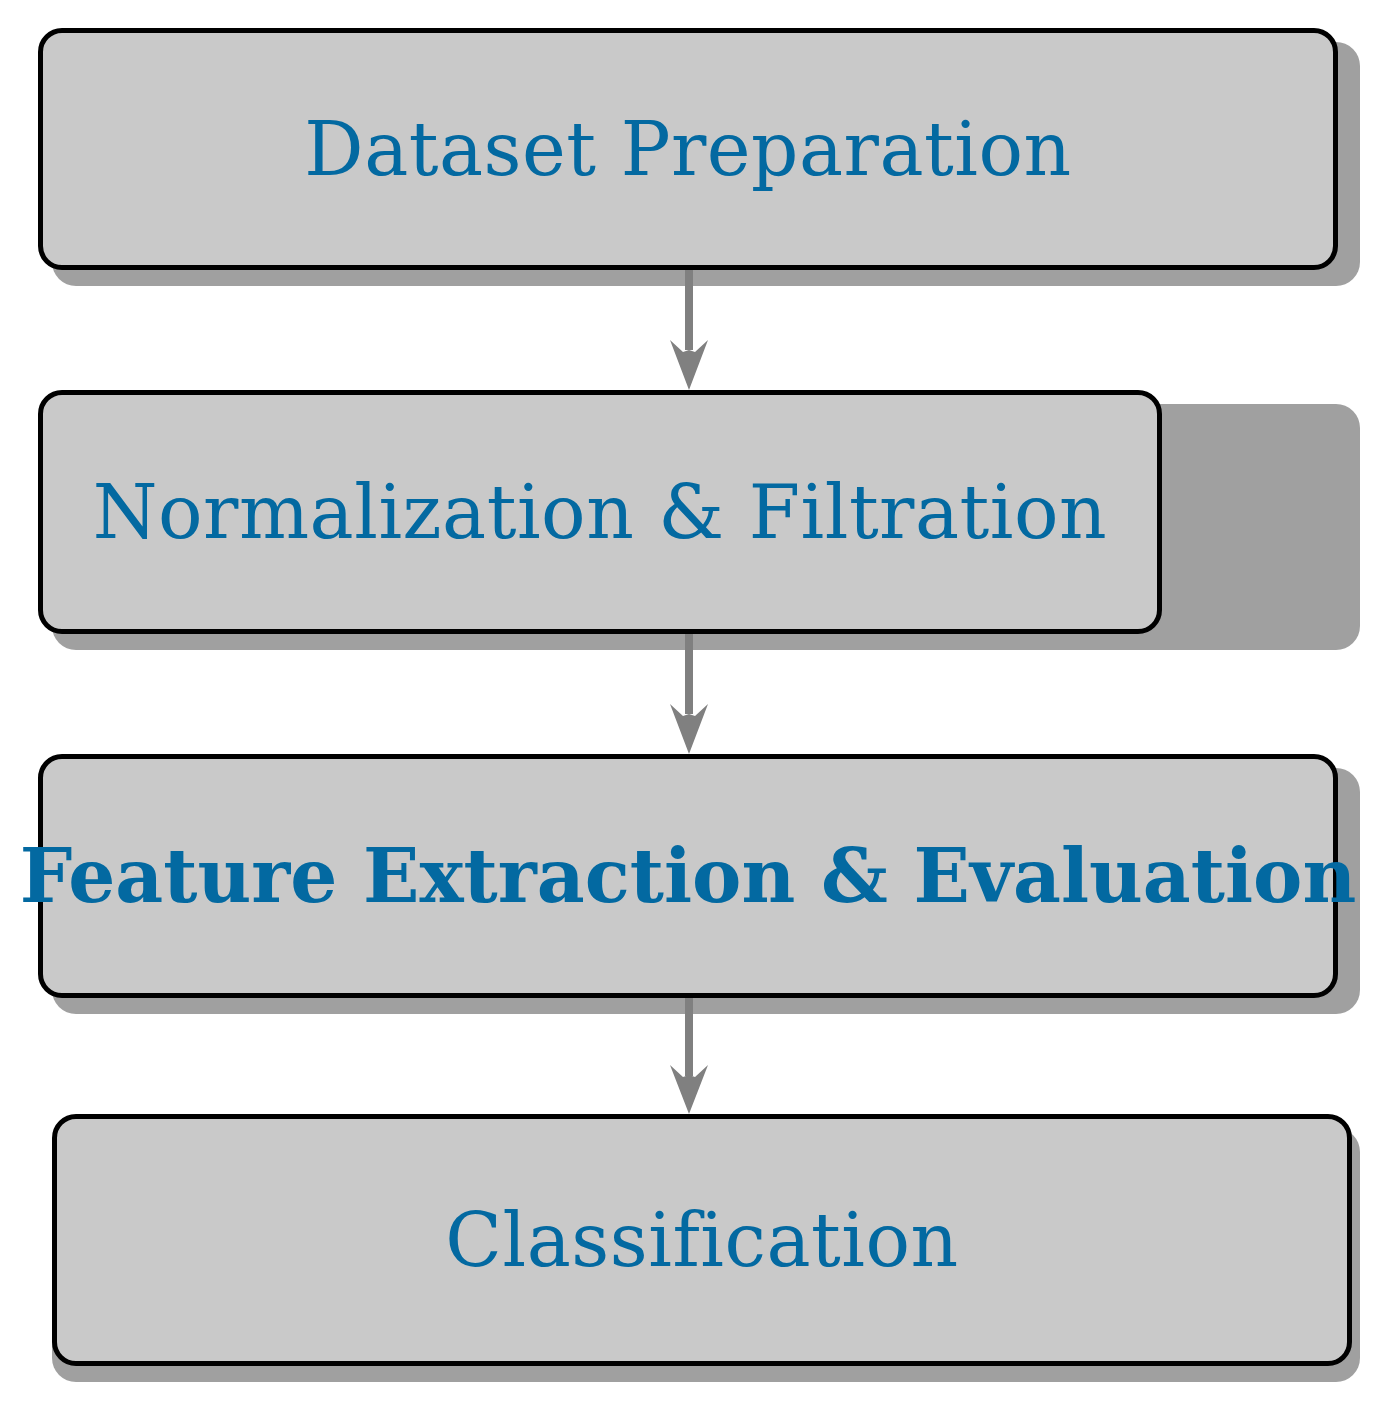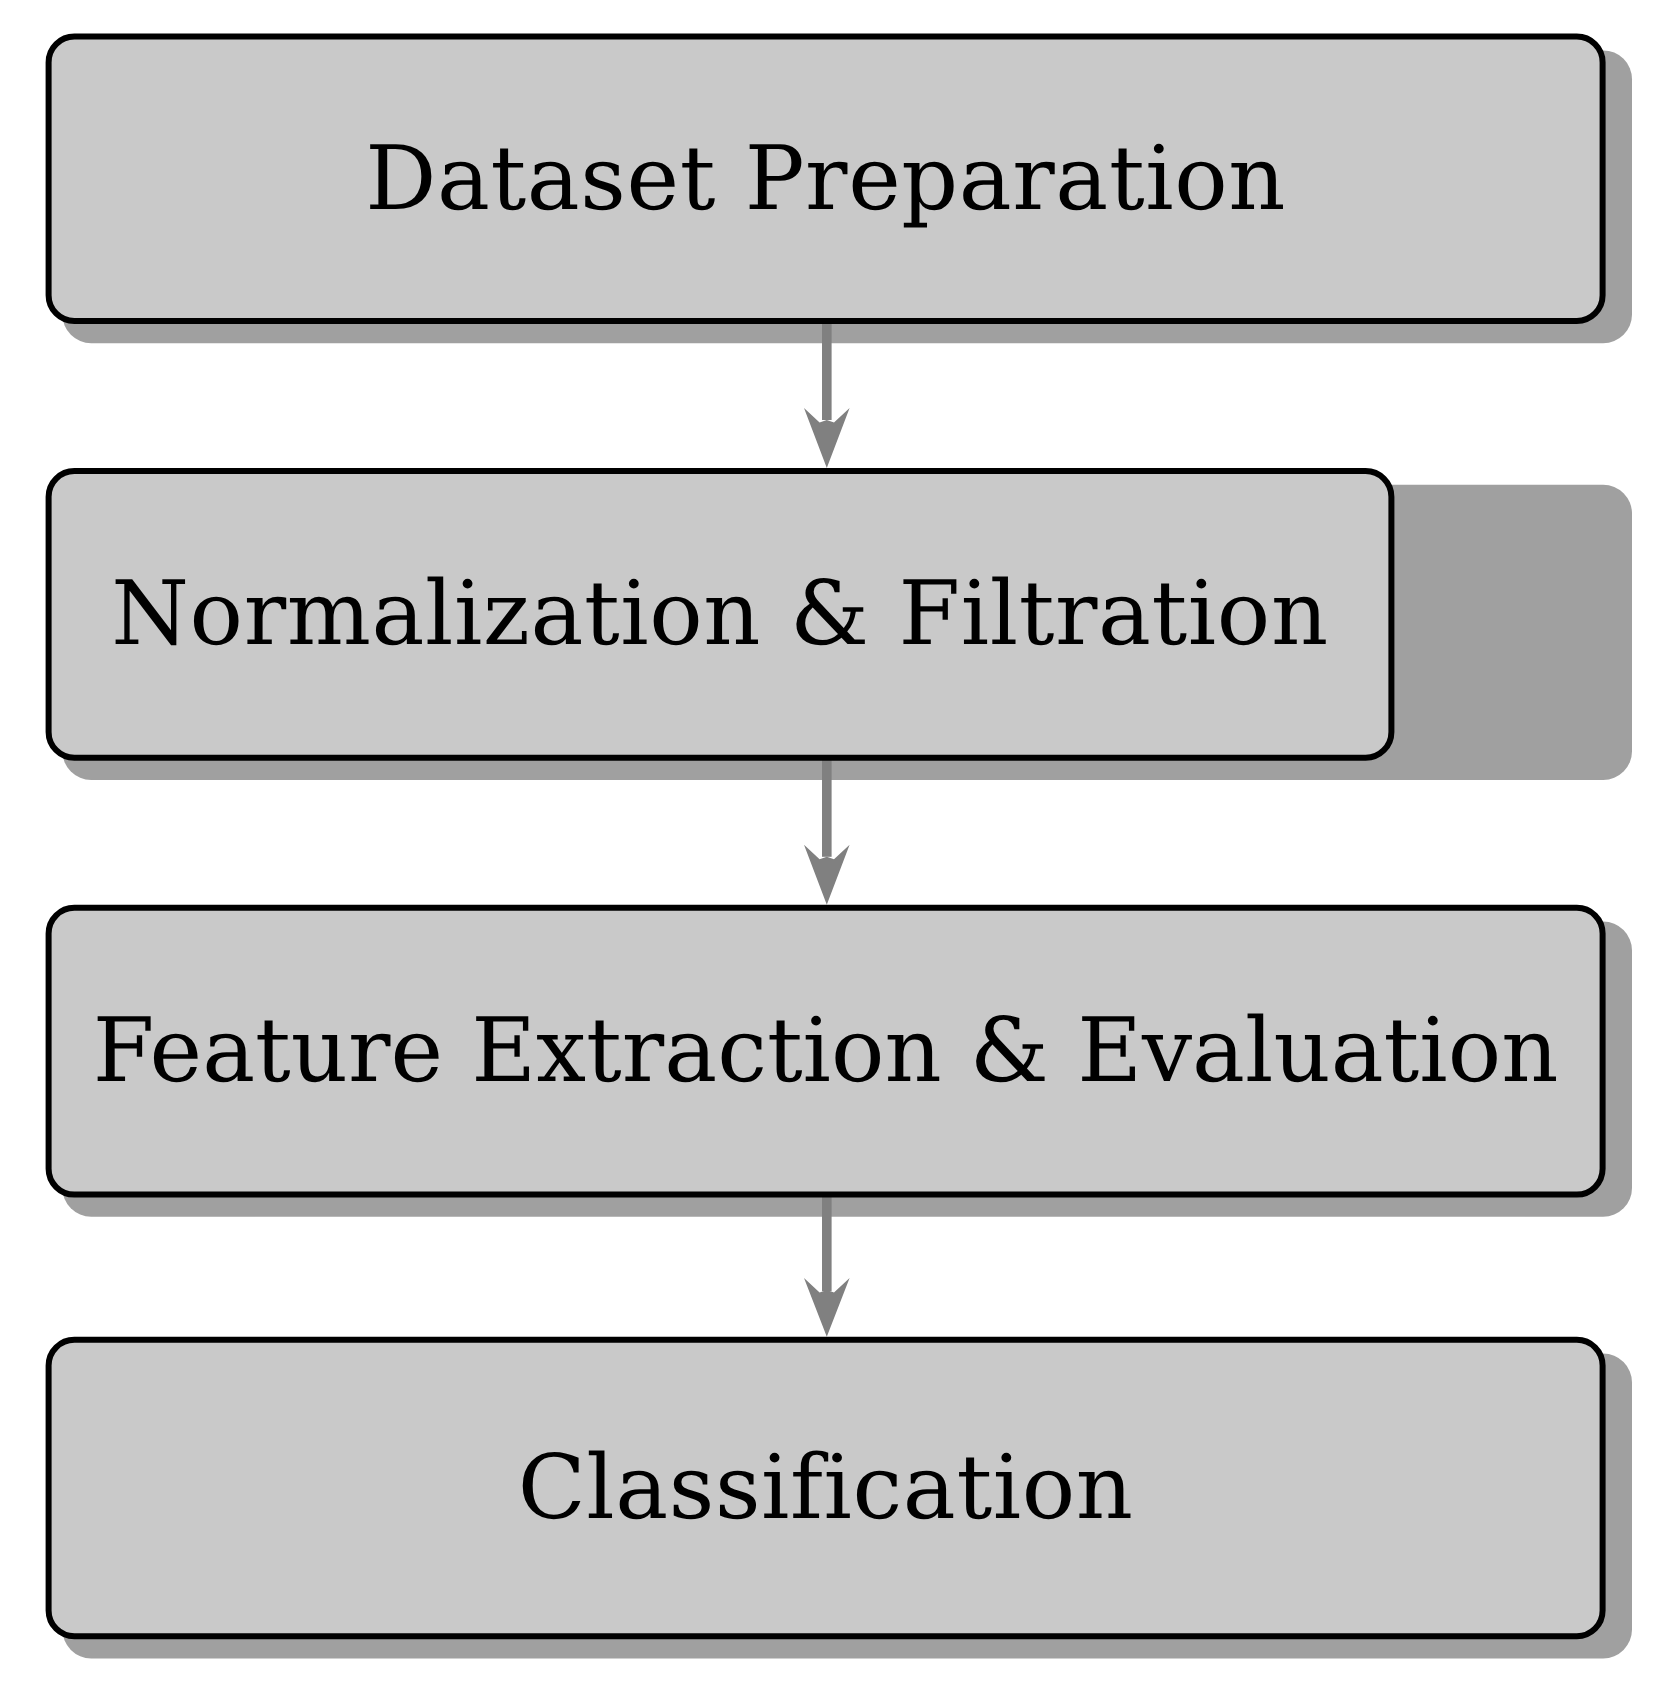--- a/index.html
+++ b/index.html
@@ -33,29 +33,30 @@
   .node-shadow {
     position: absolute;
     background: #a0a0a0;
     border-radius: 24px;
     z-index: 1;
   }
   .node-label {
     font-family: "DejaVu Serif", "Liberation Serif", serif;
     font-size: 74px;
     font-weight: 400;
-    color: #000000;
+    color: #0369a1;
     letter-spacing: 0.5px;
     line-height: 1;
     white-space: nowrap;
     text-align: center;
     -webkit-font-smoothing: antialiased;
   }
   .node-label.tight {
     letter-spacing: 0px;
+    font-weight: bold;
   }
   
   .arrow {
     position: absolute;
     z-index: 2;
   }
   .arrow svg {
     display: block;
     overflow: visible;
   }
@@ -95,17 +96,17 @@
   </div>
 
   <div class="arrow" style="left:665px; top:996px; width:48px; height:120px;">
     <svg width="48" height="120" viewBox="0 0 48 120" xmlns="http://www.w3.org/2000/svg">
       <rect x="20" y="0" width="8" height="80" fill="#808080"></rect>
       <path d="M 24 118 L 5 69 L 18 81 L 24 79 L 30 81 L 43 69 Z" fill="#808080"></path>
     </svg>
   </div>
 
   <div class="node-shadow" style="left:52px; top:1128px; width:1308px; height:254px;"></div>
-  <div class="node" style="left:38px; top:1114px; width:1300px; height:252px;">
+  <div class="node" style="left:52px; top:1114px; width:1300px; height:252px;">
     <span class="node-label">Classification</span>
   </div>
 
 </div>
 
 </body></html>

